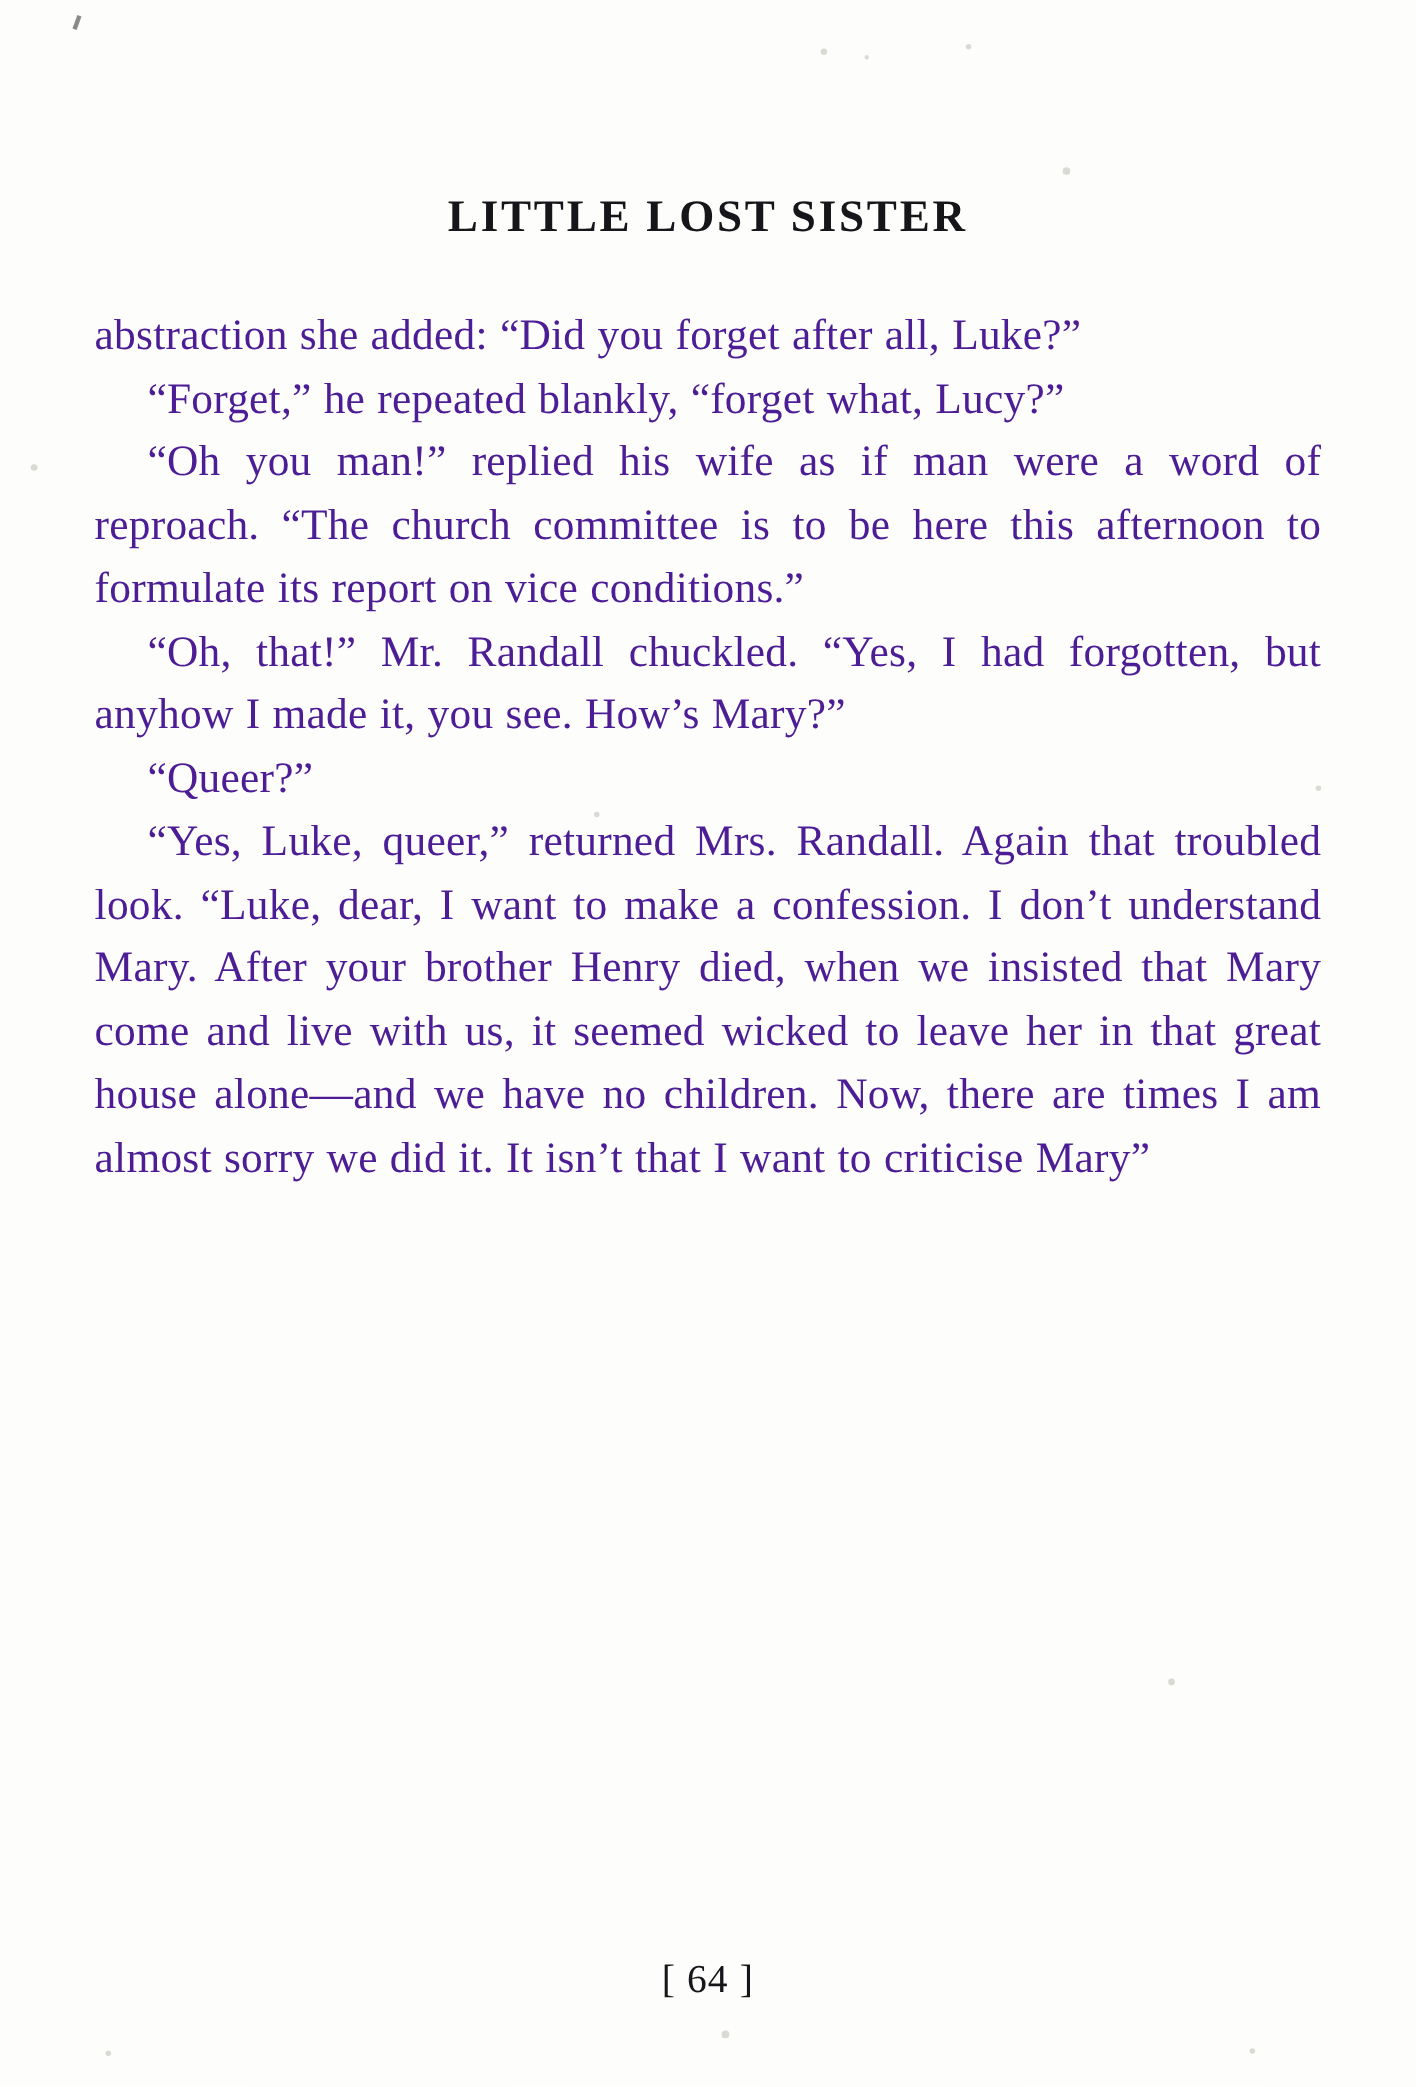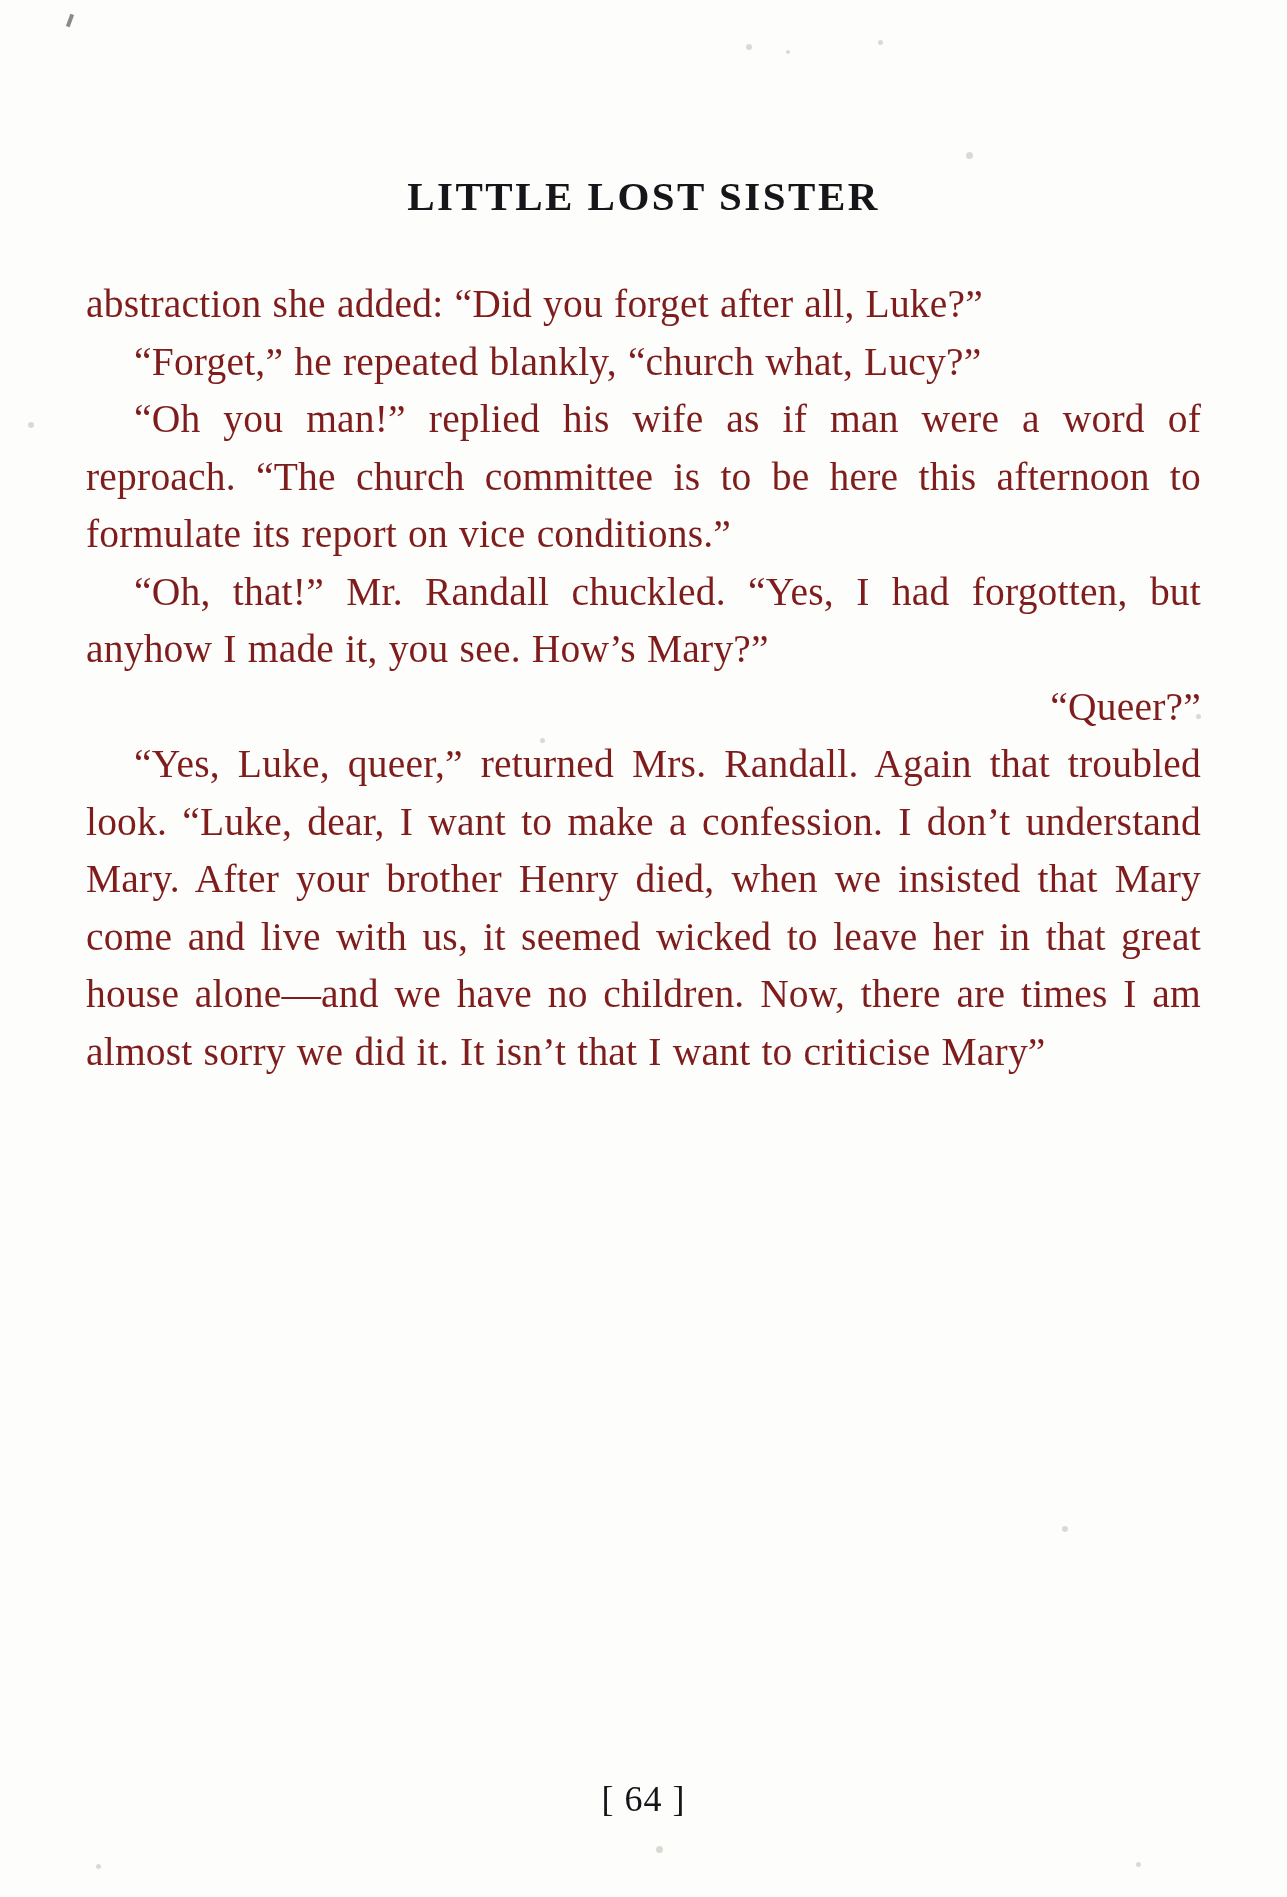--- a/index.html
+++ b/index.html
@@ -47,29 +47,29 @@
     left: 86px;
     top: 276px;
     width: 1115px;
   }
   .body-col p {
     margin: 0;
     font-size: 39.5px;
     line-height: 57.5px;
     text-align: justify;
     text-justify: inter-word;
-    color: #7f1d1d;
+    color: #4c1d95;
     letter-spacing: .2px;
     word-spacing: 1px;
   }
   .body-col p.indent {
     text-indent: 48px;
   }
   .body-col p.last {
-    text-align: right;
+    text-align: left;
   }
   .folio {
     position: absolute;
     left: 0;
     right: 0;
     top: 1778px;
     text-align: center;
     font-size: 36px;
     color: #16161a;
     letter-spacing: 1px;
@@ -95,21 +95,21 @@
   <div class="speck" style="left:786px;top:50px;width:4px;height:4px;"></div>
   <div class="speck" style="left:1062px;top:1526px;width:6px;height:6px;"></div>
   <div class="speck" style="left:656px;top:1846px;width:7px;height:7px;"></div>
   <div class="speck" style="left:1136px;top:1862px;width:5px;height:5px;"></div>
   <div class="speck" style="left:96px;top:1864px;width:5px;height:5px;"></div>
 
   <div class="running-head">LITTLE LOST SISTER</div>
 
   <div class="body-col">
     <p>abstraction she added: “Did you forget after all, Luke?”</p>
-    <p class="indent">“Forget,” he repeated blankly, “church what, Lucy?”</p>
+    <p class="indent">“Forget,” he repeated blankly, “forget what, Lucy?”</p>
     <p class="indent">“Oh you man!” replied his wife as if man were a word of reproach.  “The church committee is to be here this afternoon to formulate its report on vice conditions.”</p>
     <p class="indent">“Oh, that!” Mr. Randall chuckled.  “Yes, I had forgotten, but anyhow I made it, you see.  How’s Mary?”</p>
     <p class="indent last">“Queer?”</p>
     <p class="indent">“Yes, Luke, queer,” returned Mrs. Randall.  Again that troubled look.  “Luke, dear, I want to make a confession.  I don’t understand Mary.  After your brother Henry died, when we insisted that Mary come and live with us, it seemed wicked to leave her in that great house alone—and we have no children.  Now, there are times I am almost sorry we did it.  It isn’t that I want to criticise Mary”</p>
   </div>
 
   <div class="folio">[ 64 ]</div>
 </div>
 
 </body></html>

